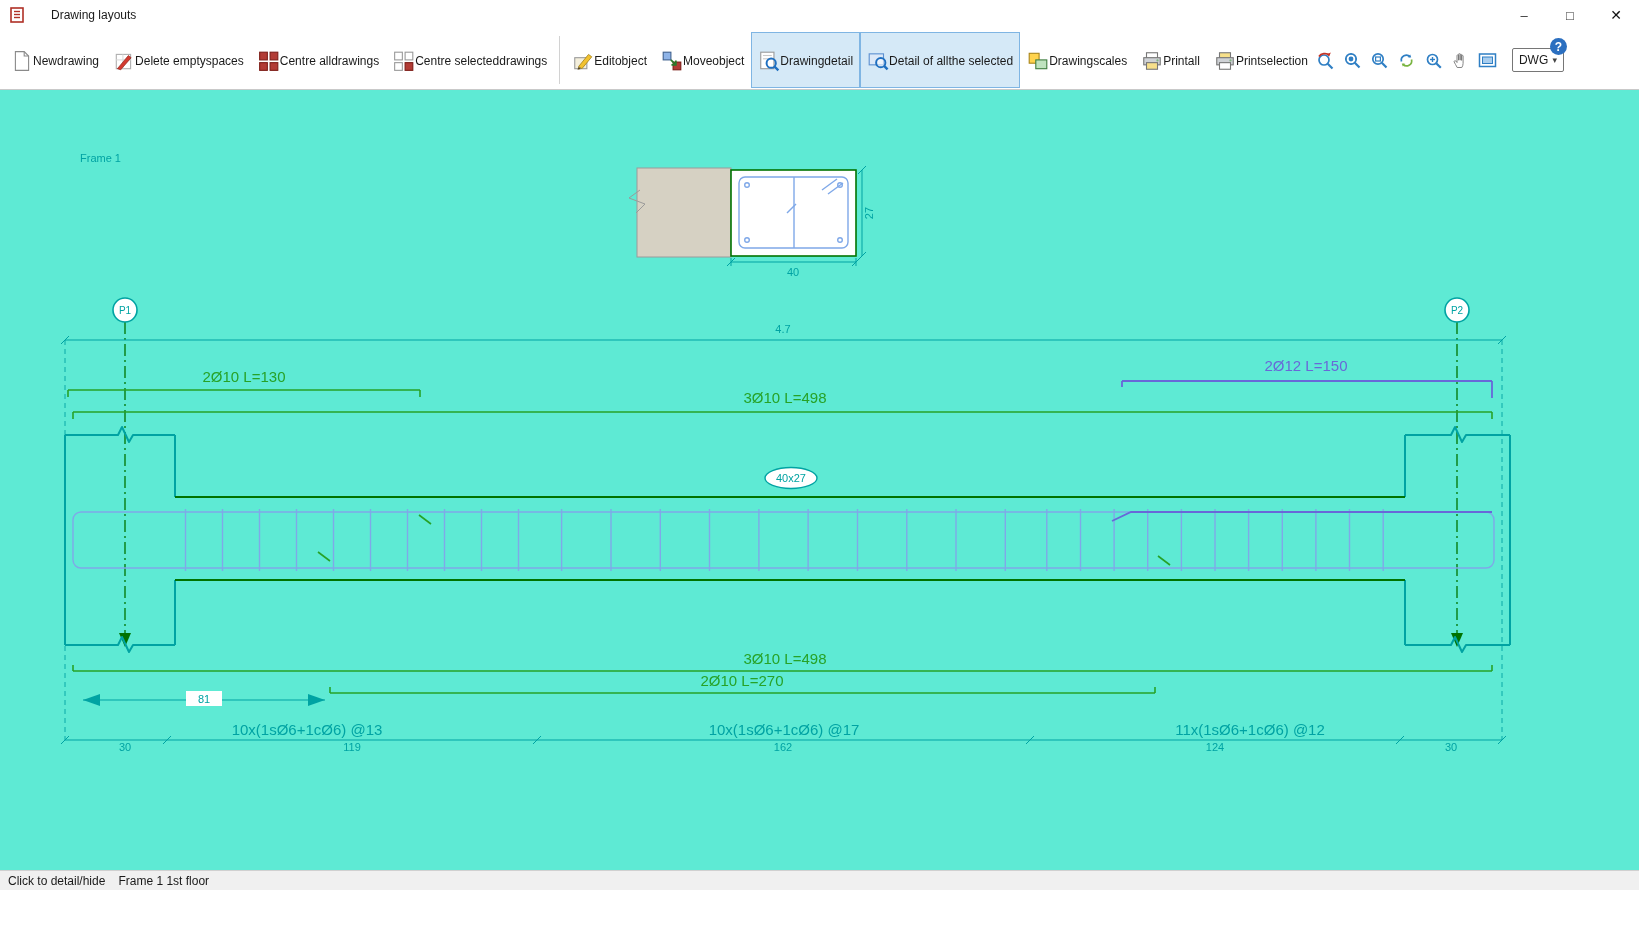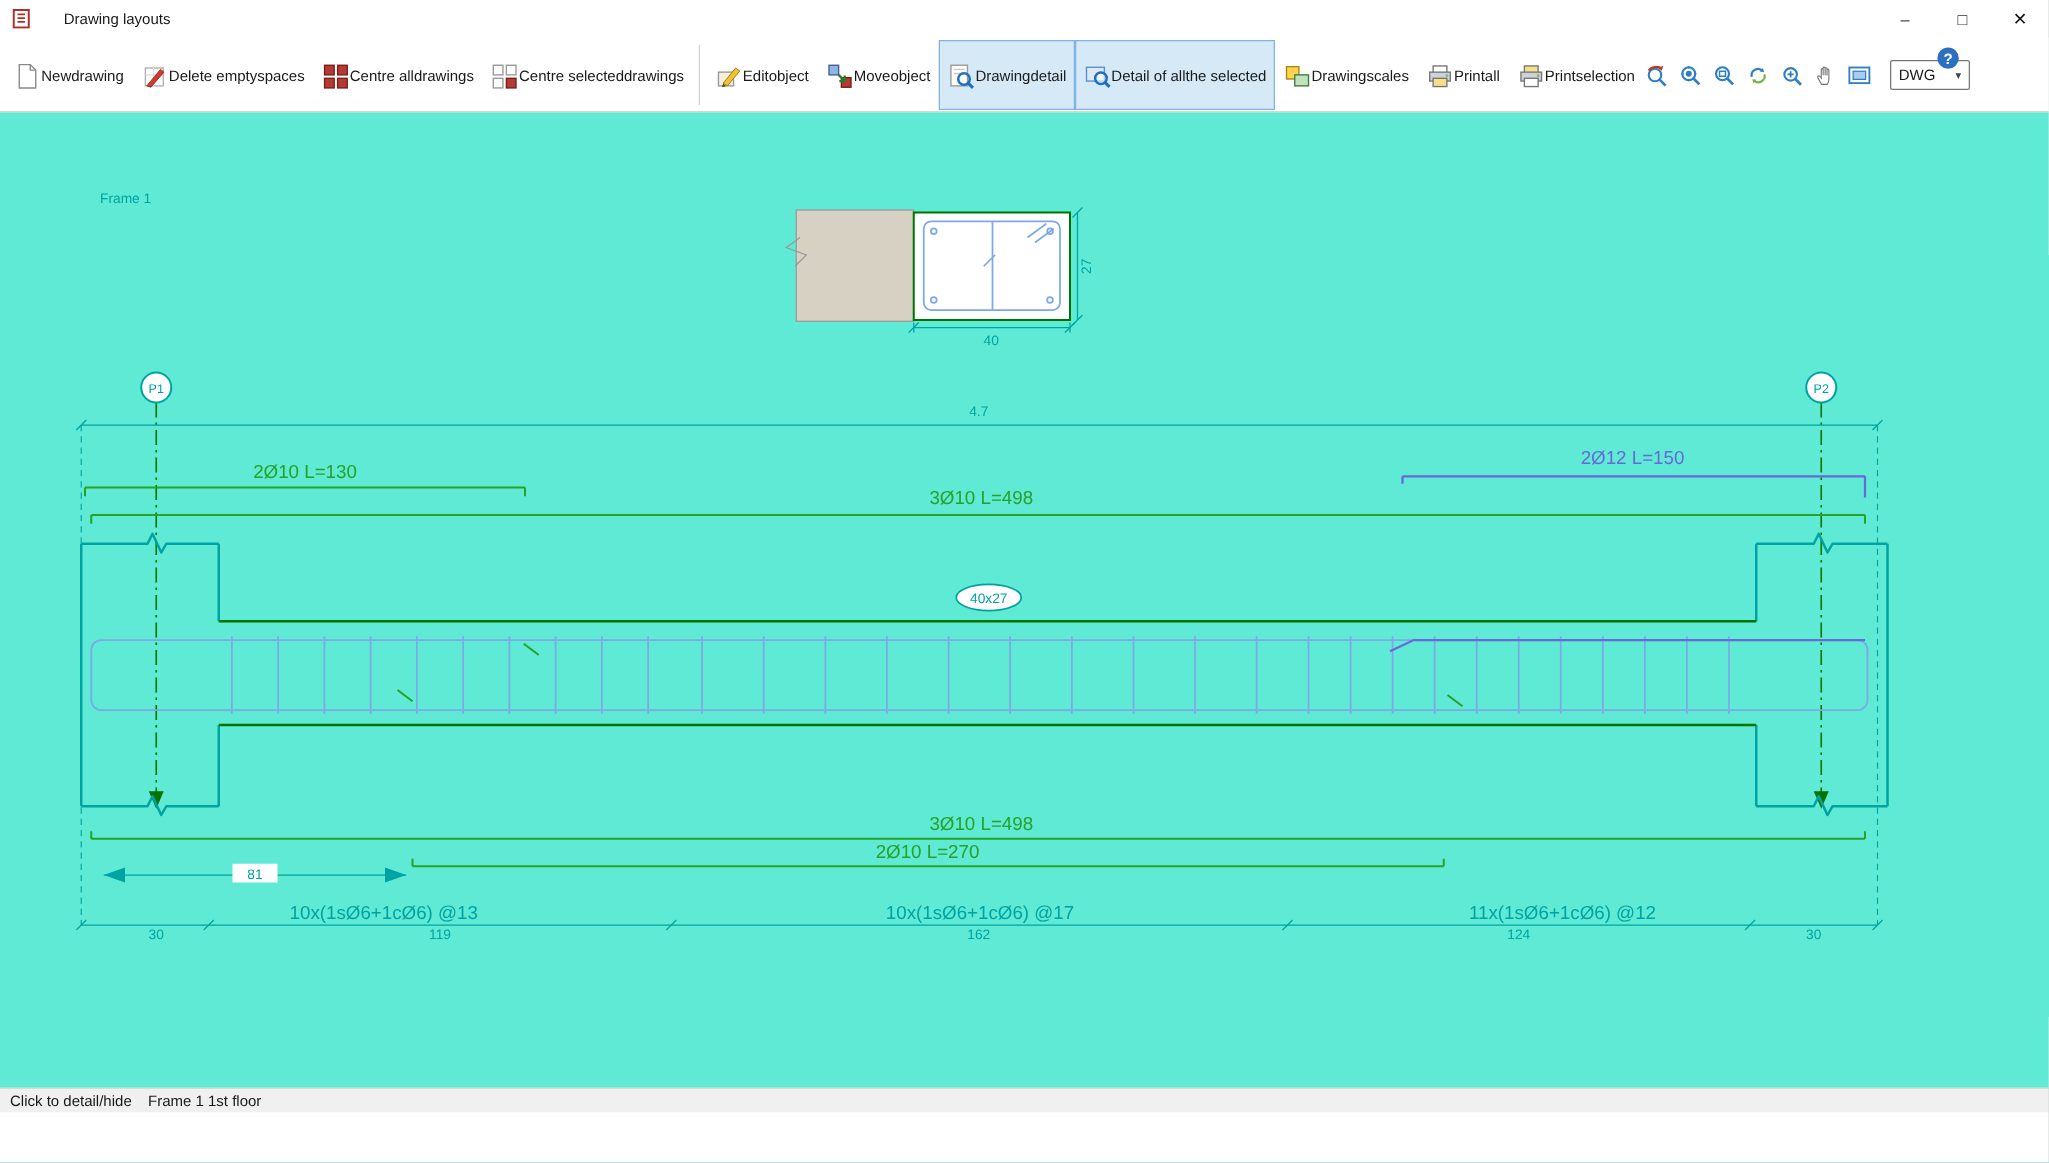--- a/index.html
+++ b/index.html
@@ -20,21 +20,21 @@
   .toolbar { height:60px; background:#fff; border-bottom:1px solid #c9c9c9; display:flex; align-items:stretch; padding:2px 4px 1px 4px; position:relative; flex:0 0 auto; }
   #tb-buttons { display:flex; align-items:stretch; }
   .tb-btn { display:flex; align-items:center; justify-content:flex-start; padding:4px 6px 2px 6px; font-size:12px; line-height:1.18; border:1px solid transparent; white-space:nowrap; }
   .tb-btn.selected { background:var(--selbg); border-color:var(--selbd); }
   .tb-icon { height:23px; display:flex; align-items:center; }
   .tb-icon svg { width:22px; height:22px; }
   .tb-sep { width:1px; background:#d2d2d2; margin:4px 5px; }
   .tb-right { margin-left:auto; display:flex; align-items:center; gap:5px; padding-right:96px; }
   .view-icon { width:22px; height:22px; display:inline-flex; align-items:center; justify-content:center; }
   .view-icon svg { width:19px; height:19px; }
-  .dwg-select { width:64px; height:24px; border:1px solid #767676; border-radius:2px; background:#fff; display:flex; align-items:center; justify-content:space-between; padding:0 6px; font-size:12px; margin-left:8px; }
+  .dwg-select { width:52px; height:24px; border:1px solid #767676; border-radius:2px; background:#fff; display:flex; align-items:center; justify-content:space-between; padding:0 6px; font-size:12px; margin-left:8px; }
   .dwg-select .chev { font-size:9px; color:#444; }
   .help-btn { position:absolute; top:8px; right:72px; width:17px; height:17px; border-radius:50%; background:#2b6fc0; color:#fff; font-size:12px; font-weight:bold; display:flex; align-items:center; justify-content:center; }
 
   
   .canvas { flex:1 1 auto; background:#5eead4; position:relative; }
   .canvas svg.drawing { width:1639px; height:776px; display:block; }
   svg text { font-family:"Liberation Sans",sans-serif; }
 
   .concrete { fill:var(--concrete); stroke:#9a9a9a; stroke-width:1; }
   .section-box { fill:#fff; stroke:var(--dgreen); stroke-width:1.6; }

